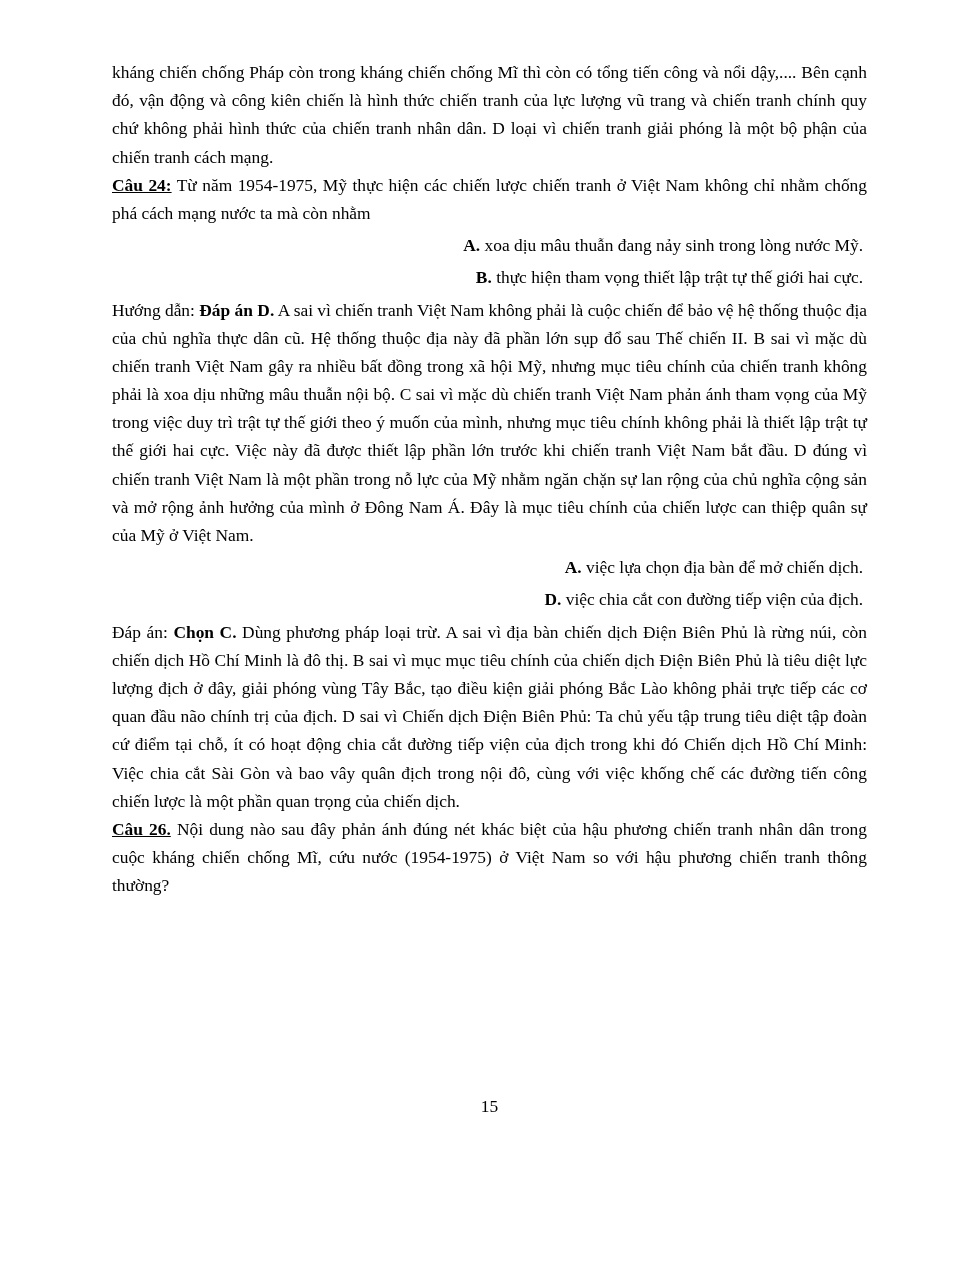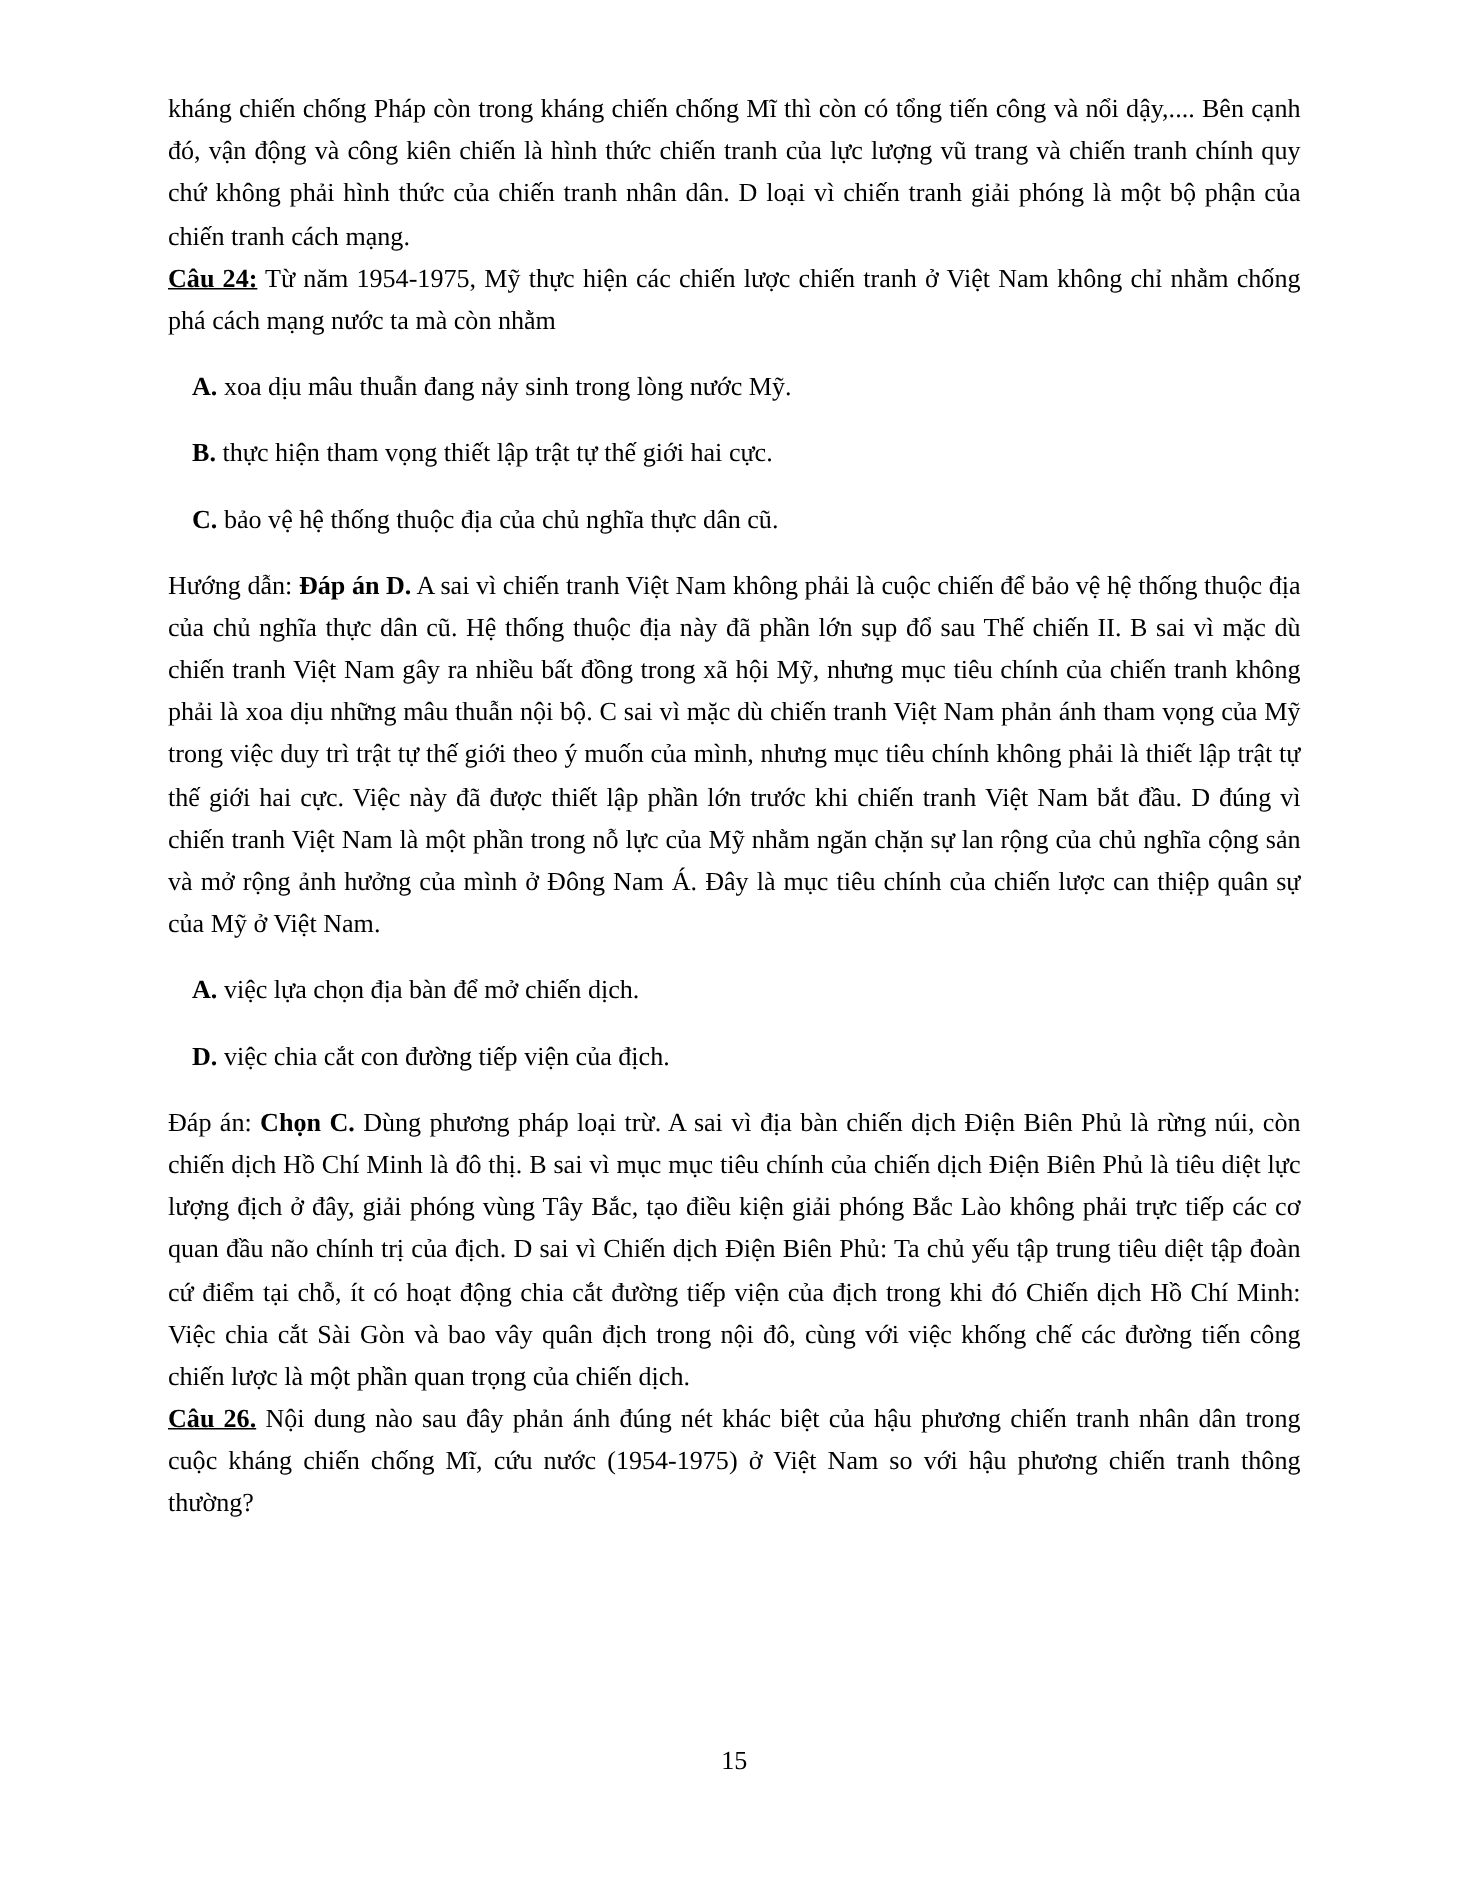--- a/index.html
+++ b/index.html
@@ -31,28 +31,28 @@
     margin: 0;
     text-align: justify;
   }
   .para + .para {
     margin-top: 0;
   }
   b, .b {
     font-weight: bold;
   }
   .opt {
-    margin: 16px;
-    text-align: left;
+    margin: 4px;
+    text-align: right;
   }
   .page-number {
     position: absolute;
     left: 0;
     right: 0;
-    top: 1163px;
+    top: 1096px;
     text-align: center;
     font-size: 17.4px;
     font-family: "Liberation Serif", "DejaVu Serif", serif;
   }
   .q-label {
     font-weight: bold;
     text-decoration: underline;
   }
 </style>
 </head>
@@ -60,21 +60,20 @@
 
 <div class="page">
   <div class="doc-body">
 
     <p class="para">kháng chiến chống Pháp còn trong kháng chiến chống Mĩ thì còn có tổng tiến công và nổi dậy,.... Bên cạnh đó, vận động và công kiên chiến là hình thức chiến tranh của lực lượng vũ trang và chiến tranh chính quy chứ không phải hình thức của chiến tranh nhân dân. D loại vì chiến tranh giải phóng là một bộ phận của chiến tranh cách mạng.</p>
 
     <p class="para"><span class="q-label">Câu 24:</span><span> Từ năm 1954-1975, Mỹ thực hiện các chiến lược chiến tranh ở Việt Nam không chỉ nhằm chống phá cách mạng nước ta mà còn nhằm</span></p>
 
     <p class="opt"><span class="b">A.</span><span> xoa dịu mâu thuẫn đang nảy sinh trong lòng nước Mỹ.</span></p>
     <p class="opt"><span class="b">B.</span><span> thực hiện tham vọng thiết lập trật tự thế giới hai cực.</span></p>
-    <p class="opt"><span class="b">C.</span><span> bảo vệ hệ thống thuộc địa của chủ nghĩa thực dân cũ.</span></p>
 
     <p class="para"><span>Hướng dẫn: </span><span class="b">Đáp án D.</span><span> A sai vì chiến tranh Việt Nam không phải là cuộc chiến để bảo vệ hệ thống thuộc địa của chủ nghĩa thực dân cũ. Hệ thống thuộc địa này đã phần lớn sụp đổ sau Thế chiến II. B sai vì mặc dù chiến tranh Việt Nam gây ra nhiều bất đồng trong xã hội Mỹ, nhưng mục tiêu chính của chiến tranh không phải là xoa dịu những mâu thuẫn nội bộ. C sai vì mặc dù chiến tranh Việt Nam phản ánh tham vọng của Mỹ trong việc duy trì trật tự thế giới theo ý muốn của mình, nhưng mục tiêu chính không phải là thiết lập trật tự thế giới hai cực. Việc này đã được thiết lập phần lớn trước khi chiến tranh Việt Nam bắt đầu. D đúng vì chiến tranh Việt Nam là một phần trong nỗ lực của Mỹ nhằm ngăn chặn sự lan rộng của chủ nghĩa cộng sản và mở rộng ảnh hưởng của mình ở Đông Nam Á. Đây là mục tiêu chính của chiến lược can thiệp quân sự của Mỹ ở Việt Nam.</span></p>
 
 
     <p class="opt"><span class="b">A.</span><span> việc lựa chọn địa bàn để mở chiến dịch.</span></p>
     <p class="opt"><span class="b">D.</span><span> việc chia cắt con đường tiếp viện của địch.</span></p>
 
     <p class="para"><span>Đáp án: </span><span class="b">Chọn C.</span><span> Dùng phương pháp loại trừ. A sai vì địa bàn chiến dịch Điện Biên Phủ là rừng núi, còn chiến dịch Hồ Chí Minh là đô thị. B sai vì mục mục tiêu chính của chiến dịch Điện Biên Phủ là tiêu diệt lực lượng địch ở đây, giải phóng vùng Tây Bắc, tạo điều kiện giải phóng Bắc Lào không phải trực tiếp các cơ quan đầu não chính trị của địch. D sai vì Chiến dịch Điện Biên Phủ: Ta chủ yếu tập trung tiêu diệt tập đoàn cứ điểm tại chỗ, ít có hoạt động chia cắt đường tiếp viện của địch trong khi đó Chiến dịch Hồ Chí Minh: Việc chia cắt Sài Gòn và bao vây quân địch trong nội đô, cùng với việc khống chế các đường tiến công chiến lược là một phần quan trọng của chiến dịch.</span></p>
 
     <p class="para"><span class="q-label">Câu 26.</span><span> Nội dung nào sau đây phản ánh đúng nét khác biệt của hậu phương chiến tranh nhân dân trong cuộc kháng chiến chống Mĩ, cứu nước (1954-1975) ở Việt Nam so với hậu phương chiến tranh thông thường?</span></p>

